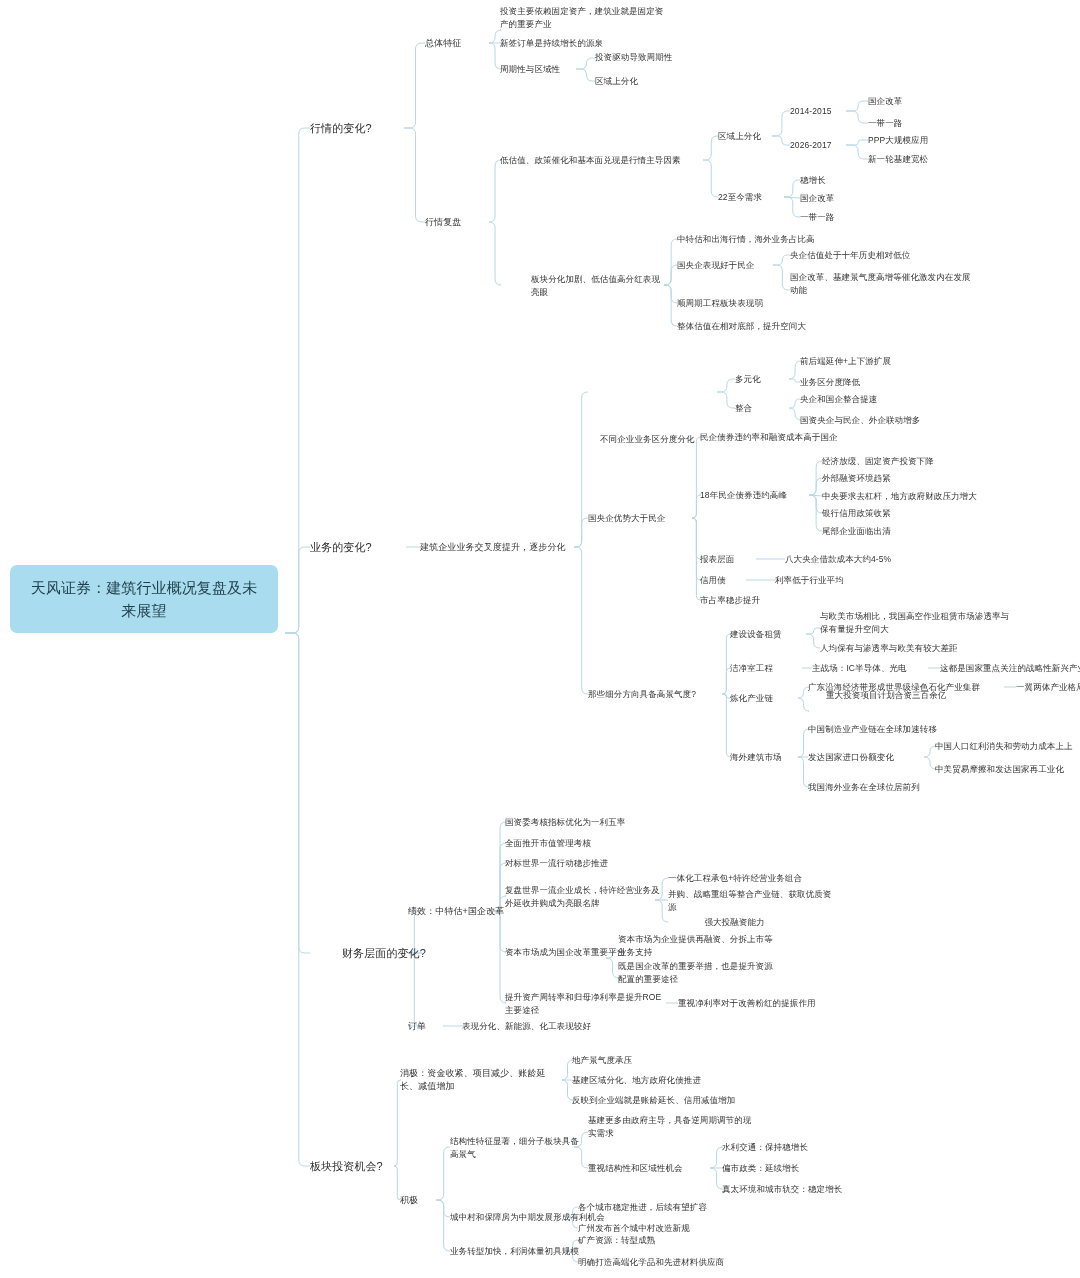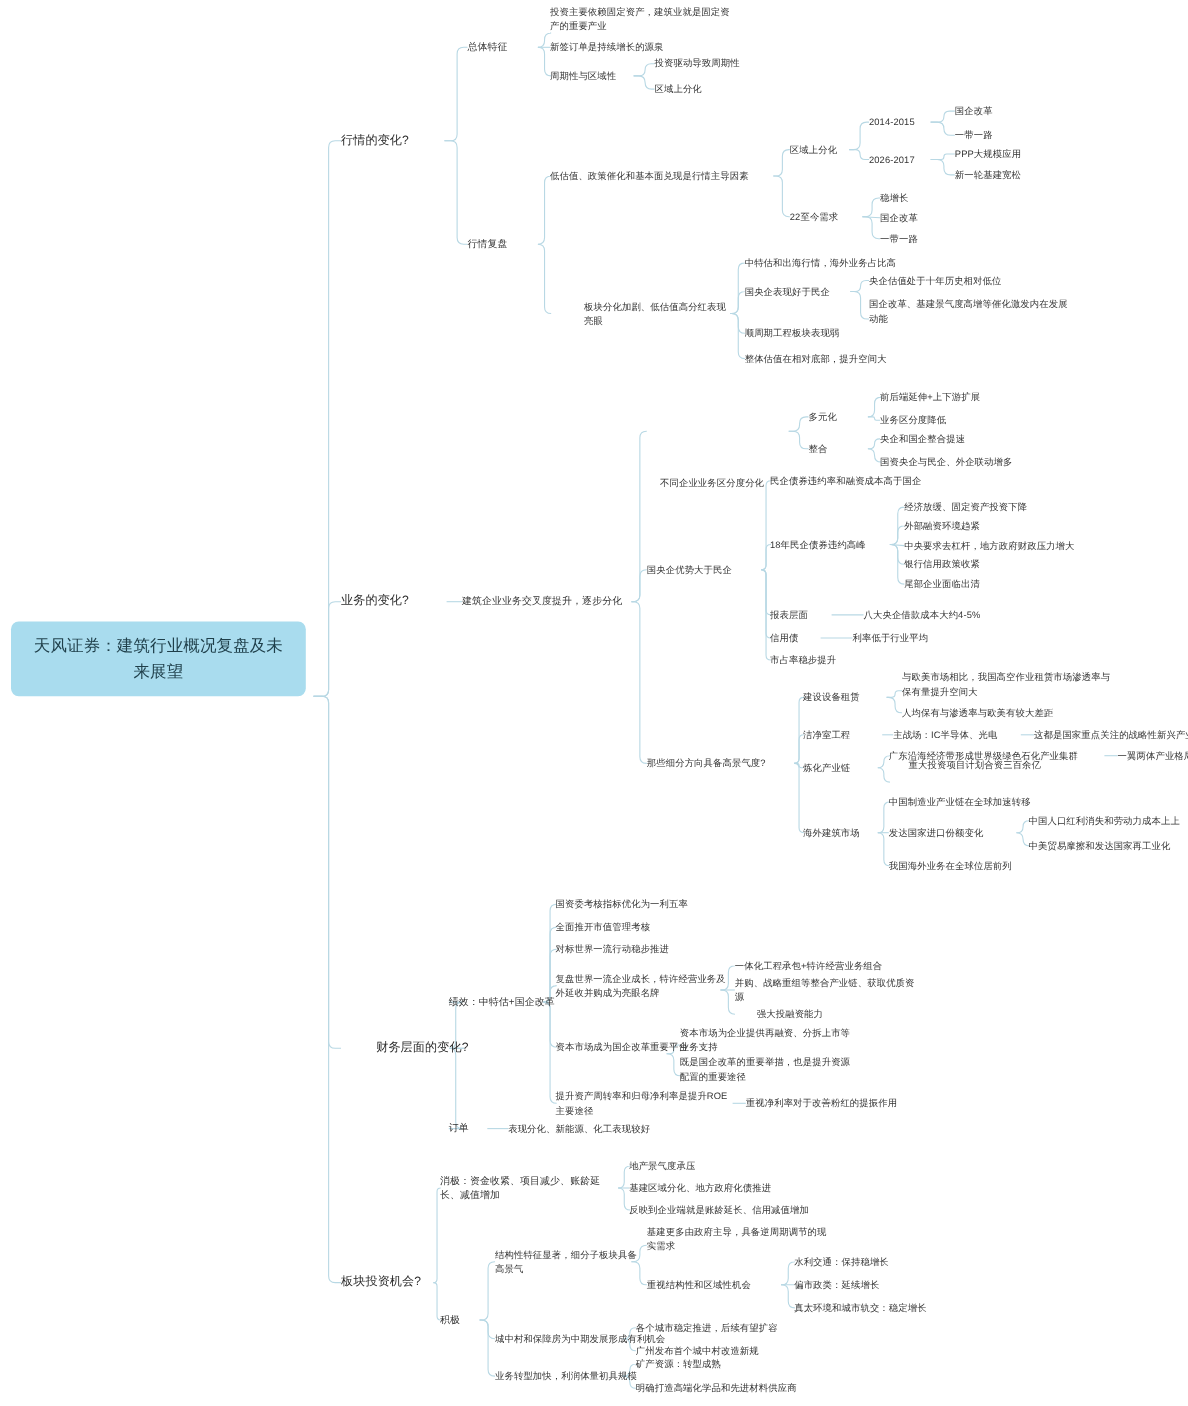--- a/index.html
+++ b/index.html
@@ -223,21 +223,21 @@
       <div class="node lvl5" style="left: 935px; top: 769px; width: 180px;"><span>中美贸易摩擦和发达国家再工业化</span></div>
       <div class="node lvl5" style="left: 808px; top: 787px; width: 180px;"><span>我国海外业务在全球位居前列</span></div>
       <div class="node lvl1" style="left: 310px; top: 953px; width: 108px; margin-left: 32px;"><span>财务层面的变化?</span></div>
       <div class="node lvl2" style="left: 408px; top: 911px; width: 100px;"><span>绩效：中特估+国企改革</span></div>
       <div class="node lvl3" style="left: 505px; top: 822px; width: 190px;"><span>国资委考核指标优化为一利五率</span></div>
       <div class="node lvl3" style="left: 505px; top: 843px; width: 190px;"><span>全面推开市值管理考核</span></div>
       <div class="node lvl3" style="left: 505px; top: 863px; width: 190px;"><span>对标世界一流行动稳步推进</span></div>
       <div class="node lvl3" style="left: 505px; top: 896px; width: 160px;"><span>复盘世界一流企业成长，特许经营业务及外延收并购成为亮眼名牌</span></div>
       <div class="node lvl4" style="left: 668px; top: 878px; width: 165px;"><span>一体化工程承包+特许经营业务组合</span></div>
       <div class="node lvl4" style="left: 668px; top: 900px; width: 165px;"><span>并购、战略重组等整合产业链、获取优质资源</span></div>
-      <div class="node lvl4" style="left: 688px; top: 922px; width: 165px;"><span>强大投融资能力</span></div>
+      <div class="node lvl4" style="left: 652px; top: 922px; width: 165px; text-align: center;"><span>强大投融资能力</span></div>
       <div class="node lvl3" style="left: 505px; top: 952px; width: 160px;"><span>资本市场成为国企改革重要平台</span></div>
       <div class="node lvl4" style="left: 618px; top: 945px; width: 155px;"><span>资本市场为企业提供再融资、分拆上市等业务支持</span></div>
       <div class="node lvl4" style="left: 618px; top: 972px; width: 155px;"><span>既是国企改革的重要举措，也是提升资源配置的重要途径</span></div>
       <div class="node lvl3" style="left: 505px; top: 1003px; width: 160px;"><span>提升资产周转率和归母净利率是提升ROE主要途径</span></div>
       <div class="node lvl4" style="left: 678px; top: 1003px; width: 180px;"><span>重视净利率对于改善粉红的提振作用</span></div>
       <div class="node lvl2" style="left: 408px; top: 1026px; width: 32px;"><span>订单</span></div>
       <div class="node lvl3" style="left: 462px; top: 1026px; width: 180px;"><span>表现分化、新能源、化工表现较好</span></div>
       <div class="node lvl1" style="left: 310px; top: 1166px; width: 100px;"><span>板块投资机会?</span></div>
       <div class="node lvl2" style="left: 400px; top: 1080px; width: 160px;"><span>消极：资金收紧、项目减少、账龄延长、减值增加</span></div>
       <div class="node lvl3" style="left: 572px; top: 1060px; width: 160px;"><span>地产景气度承压</span></div>

